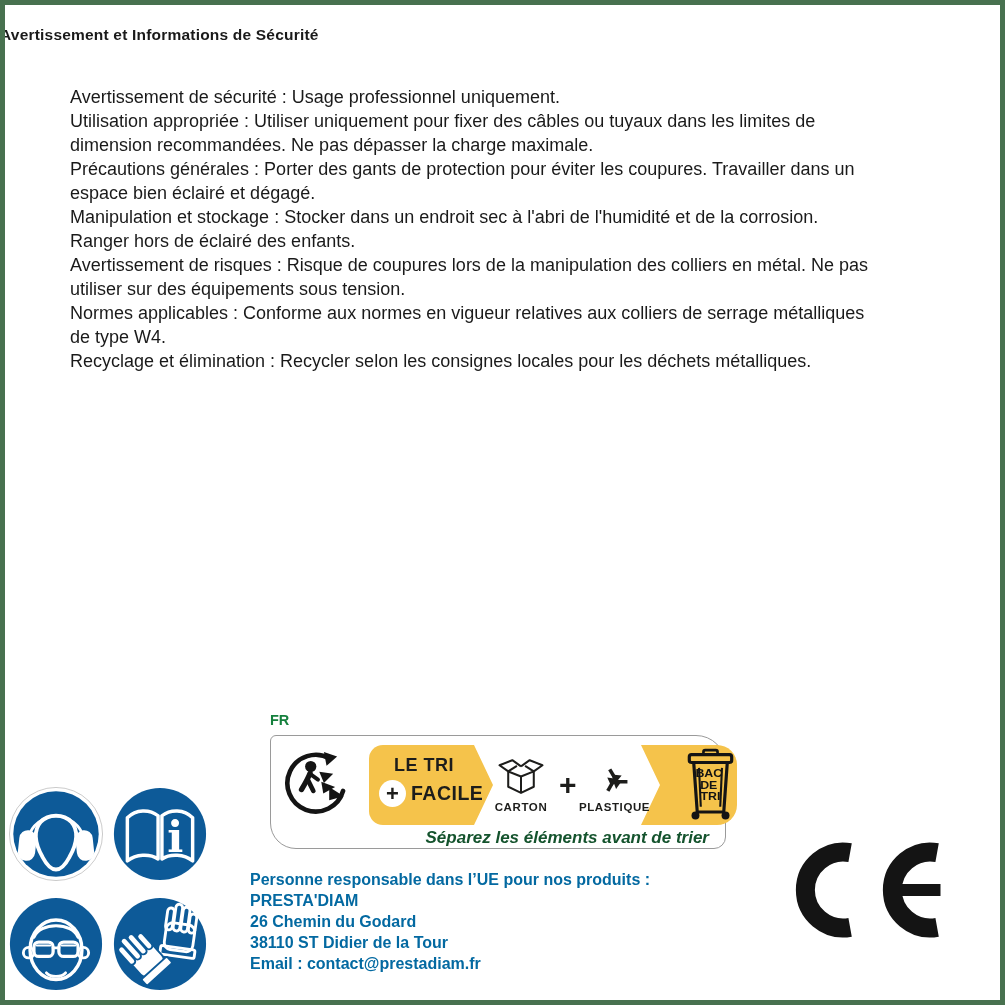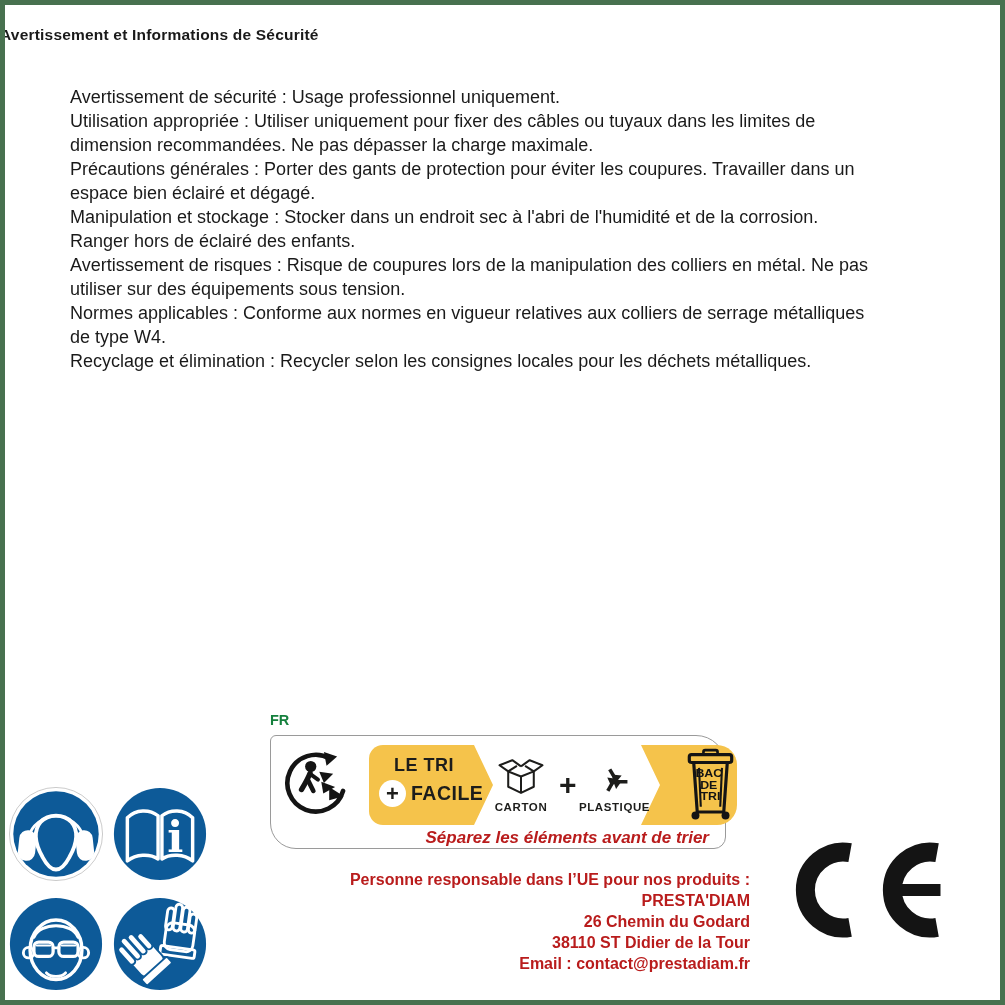--- a/index.html
+++ b/index.html
@@ -48,26 +48,26 @@
   }
   .letri .l2 .word{font-size:19.5px;font-weight:800;letter-spacing:.5px;}
   .materials{position:absolute;left:116px;top:7px;display:flex;align-items:flex-start;}
   .mat-col{width:72px;display:flex;flex-direction:column;align-items:center;text-align:right;}
   .mat-col svg{width:52px;height:46px;}
   .mat-label{font-size:11.5px;font-weight:bold;letter-spacing:.6px;color:#1d1d1b;margin-top:3px;}
   .mat-plus{font-size:30px;font-weight:900;color:#1d1d1b;margin:18px 2px 0 2px;line-height:1;}
   .bin{position:absolute;left:315px;top:2px;width:53px;height:77px;}
   .caption{
     position:absolute;right:16px;top:92px;font-size:17px;font-style:italic;font-weight:600;
-    color:#b91c1c;white-space:nowrap;
+    color:#14532d;white-space:nowrap;
   }
 
   .responsible{
-    position:absolute;left:250px;top:869px;width:500px;text-align:right;
-    font-size:16px;font-weight:bold;line-height:21px;color:#b91c1c;
+    position:absolute;left:250px;top:869px;width:500px;text-align:left;
+    font-size:16px;font-weight:bold;line-height:21px;color:#0369a1;
   }
   .ce{position:absolute;left:793px;top:842px;width:155px;height:100px;}
 </style>
 </head>
 <body>
 
 <div class="page">
   <div class="frame"></div>
 
   <div class="title">Avertissement et Informations de Sécurité</div>

